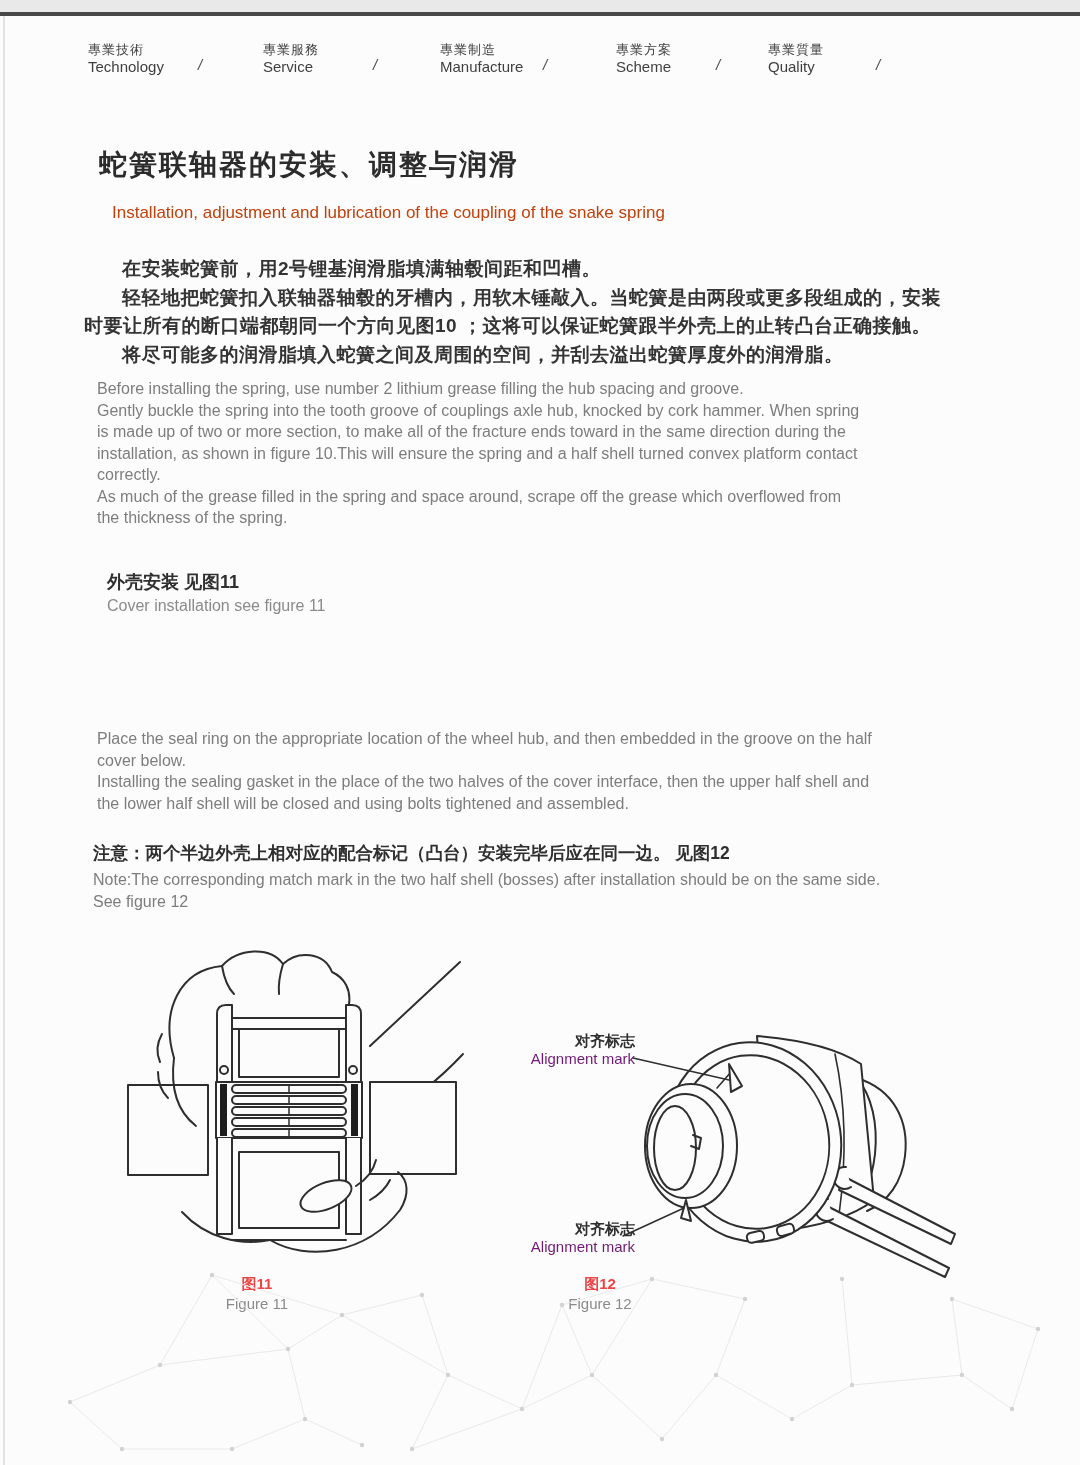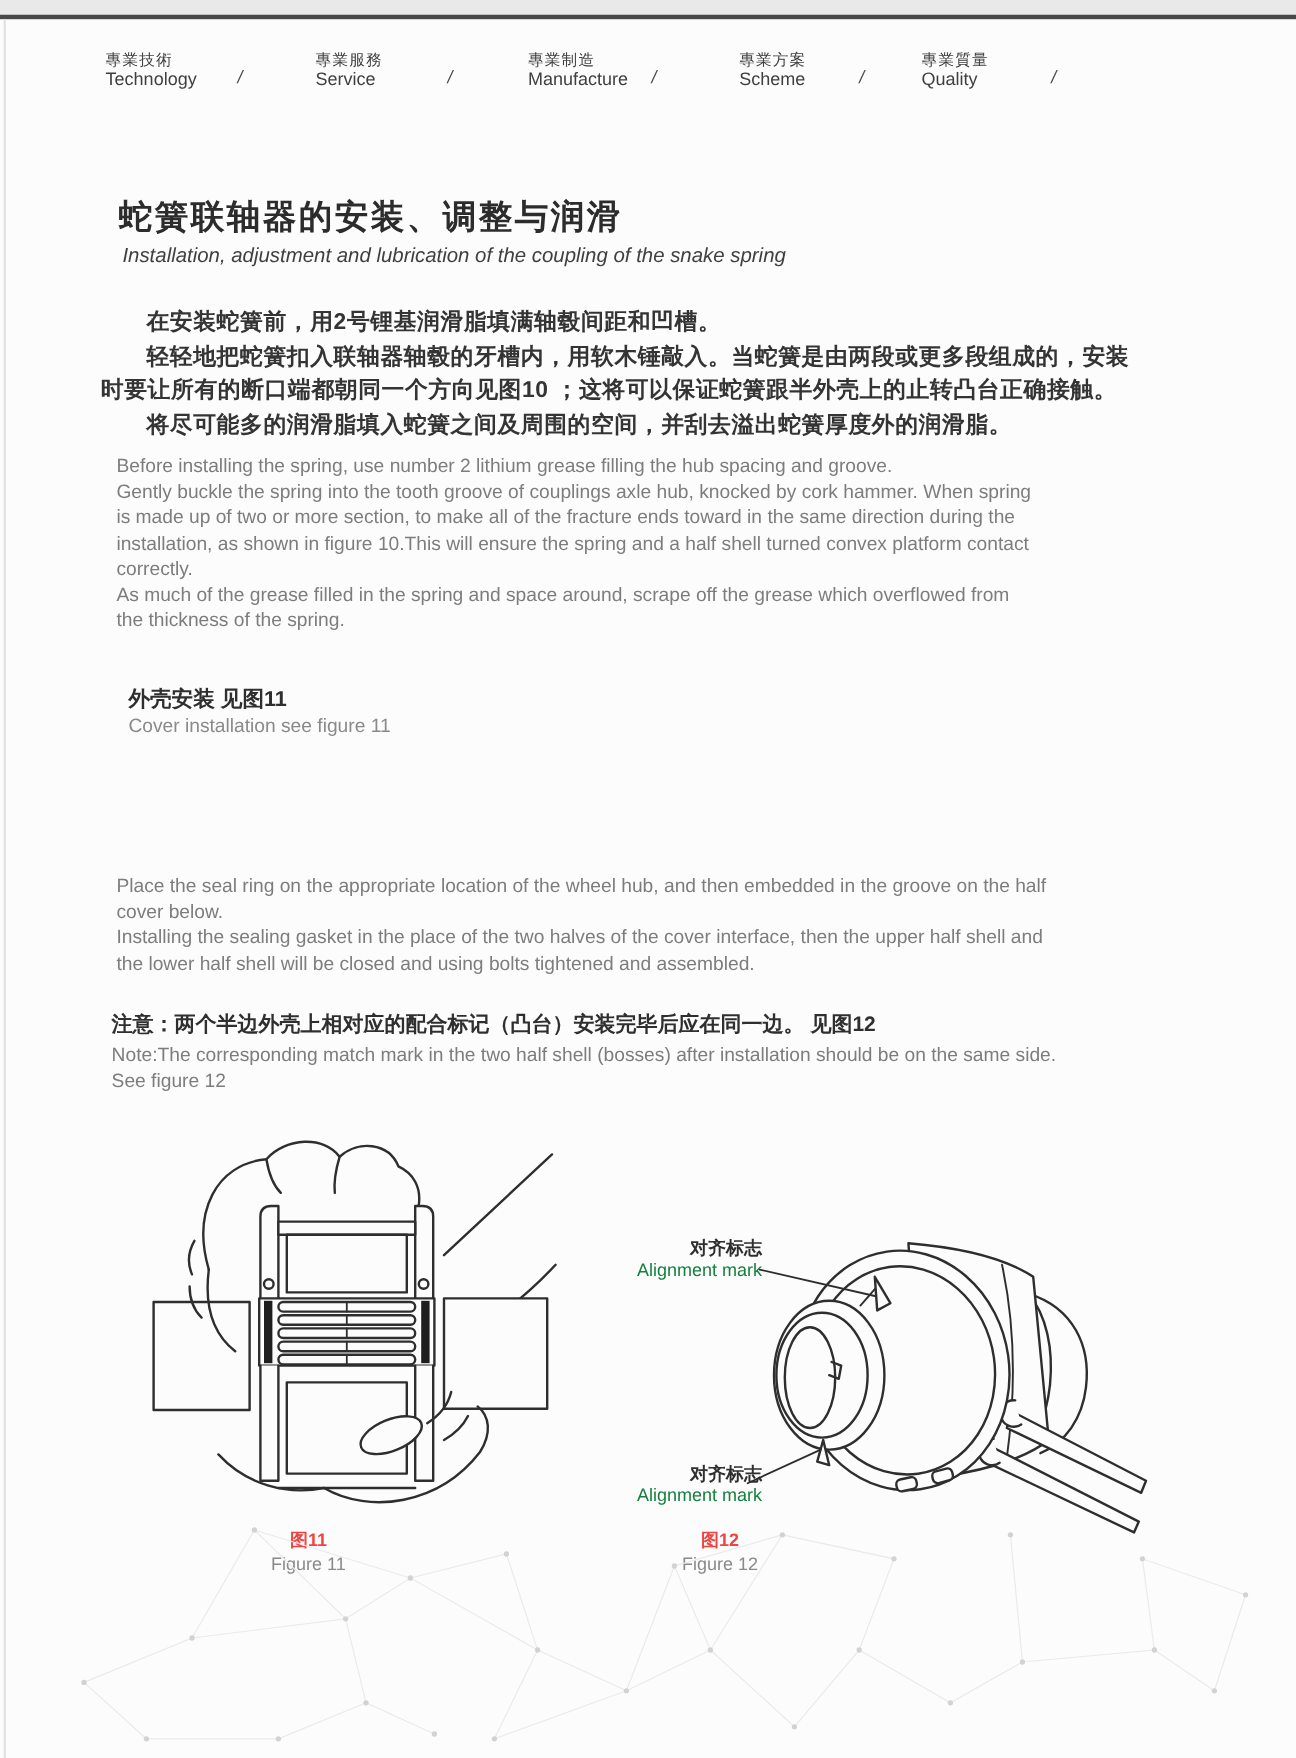--- a/index.html
+++ b/index.html
@@ -8,38 +8,38 @@
   .topbar{position:absolute;left:0;top:0;width:1080px;height:4px;background:#484848;}
   .bottombar{position:absolute;left:0;top:1455px;width:1080px;height:5px;background:#484848;}
   .leftedge{position:absolute;left:3px;top:4px;width:2px;height:1451px;background:#e3e3e5;}
 
   
   .hdr-item{position:absolute;top:30px;color:#3f3f3f;}
   .hdr-cn{font-size:13px;letter-spacing:1px;line-height:16px;}
   .hdr-en{font-size:15px;line-height:18px;}
   .hdr-slash{position:absolute;top:44px;color:#4a4a4a;font-size:15px;font-style:italic;}
 
-  .title{position:absolute;left:99px;top:150px;font-size:28px;font-weight:600;letter-spacing:2px;color:#2c2c2c;white-space:nowrap;}
-  .subtitle{position:absolute;left:102px;top:191px;font-size:17px;font-style:italic;font-weight:500;color:#404040;white-space:nowrap;}
+  .title{position:absolute;left:99px;top:134px;font-size:28px;font-weight:600;letter-spacing:2px;color:#2c2c2c;white-space:nowrap;}
+  .subtitle{position:absolute;left:112px;top:191px;font-size:17px;font-weight:500;color:#c2410c;white-space:nowrap;}
 
   .cnblock{position:absolute;color:#343434;font-size:19px;font-weight:600;letter-spacing:.5px;}
   .cnblock .ln{line-height:28.5px;white-space:nowrap;}
   .cnblock .indent{padding-left:38px;}
   .enblock{position:absolute;color:#7d7d7d;font-size:16px;}
   .enblock .ln{line-height:21.5px;white-space:nowrap;}
 
   .sec-head-cn{position:absolute;left:107px;top:558px;font-size:18px;font-weight:700;color:#2f2f2f;white-space:nowrap;}
   .sec-head-en{position:absolute;left:107px;top:585px;font-size:16px;color:#8a8a8a;white-space:nowrap;}
 
   .note-cn{position:absolute;left:93px;top:829px;font-size:17.5px;font-weight:700;color:#2f2f2f;white-space:nowrap;}
 
   .figure{position:absolute;}
   .fig12-label{position:absolute;text-align:right;width:130px;}
   .fig12-label .lcn{font-size:15px;font-weight:700;color:#2f2f2f;line-height:18px;white-space:nowrap;}
-  .fig12-label .len{font-size:15px;color:#15803d;line-height:18px;white-space:nowrap;}
+  .fig12-label .len{font-size:15px;color:#701a75;line-height:18px;white-space:nowrap;}
   .caption{position:absolute;text-align:center;width:170px;top:1262px;}
   .caption .ccn{font-size:15px;font-weight:700;color:#ef4444;line-height:20px;}
   .caption .cen{font-size:15px;color:#8a8a8a;line-height:20px;}
 </style>
 </head>
 <body>
 
 <div class="page">
   <div class="topbar"></div>
   <div class="leftedge"></div>

